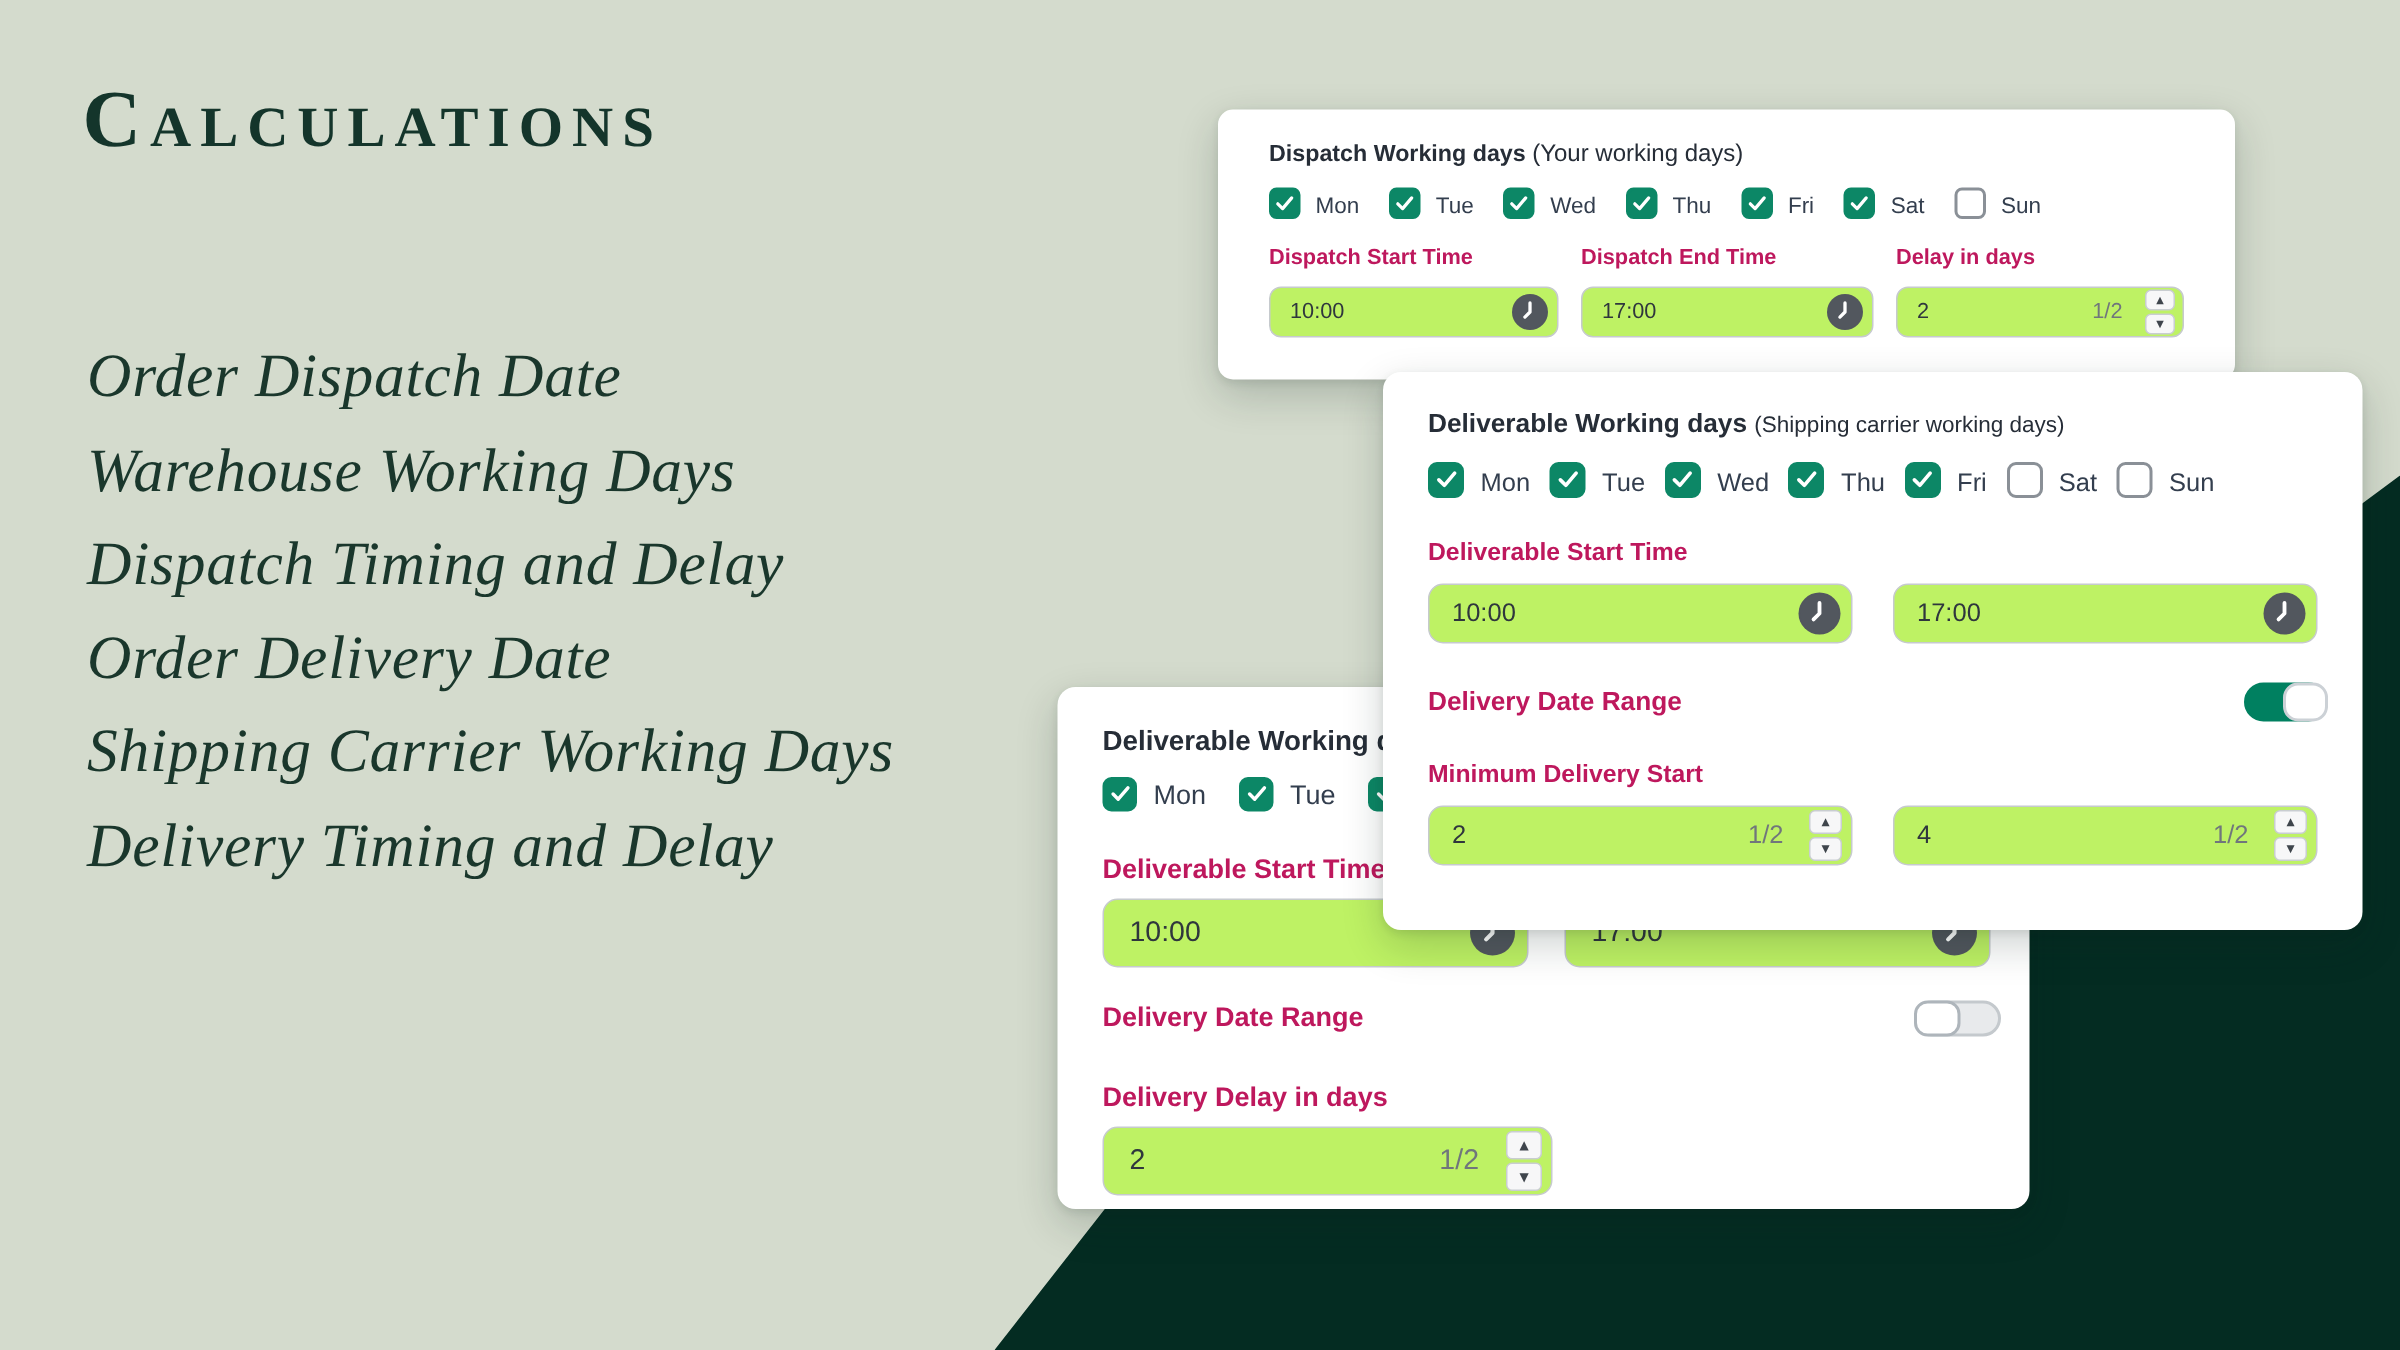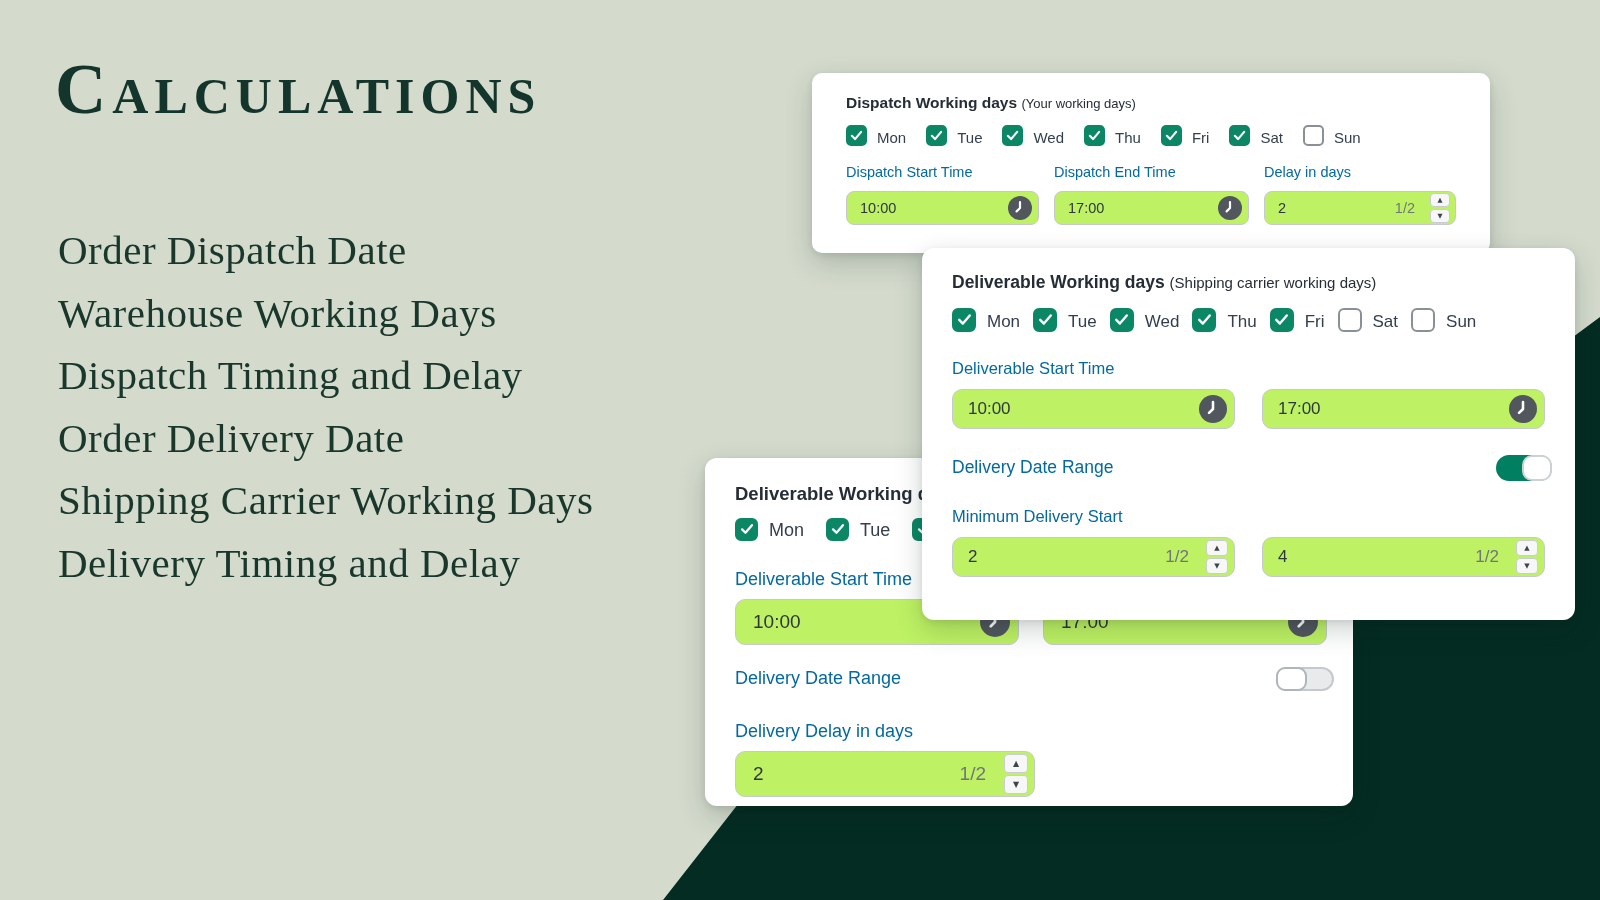--- a/index.html
+++ b/index.html
@@ -4,57 +4,57 @@
 <style>
   html,body{margin:0;padding:0;background:#d4dbcd;}
   .stage{position:relative;width:1600px;height:900px;background:#d4dbcd;overflow:hidden;
          font-family:"Liberation Sans",sans-serif;}
   .dark-tri{position:absolute;inset:0;background:#042c22;
     clip-path:polygon(663px 900px,760px 776px,1520px 400px,1573px 337px,1600px 317px,1600px 900px);}
 
   
   .page-title{position:absolute;left:55px;top:50px;margin:0;
     font-family:"Liberation Serif",serif;font-variant:small-caps;font-weight:700;
-    font-size:71px;letter-spacing:6px;color:#14352b;line-height:1.1;}
-  .feature-list{position:absolute;left:58px;top:219px;}
+    font-size:54px;letter-spacing:6px;color:#14352b;line-height:1.1;}
+  .feature-list{position:absolute;left:58px;top:219px;font-style:italic;}
   .feature-item{font-family:"Liberation Serif",serif;font-size:41px;line-height:62.5px;
     color:#1a372c;letter-spacing:0.5px;white-space:nowrap;}
 
   
   .card{position:absolute;background:#fff;box-shadow:0 10px 28px rgba(15,35,28,.20),0 2px 6px rgba(15,35,28,.10);box-sizing:border-box;}
   .card-title{font-weight:700;color:#262d37;white-space:nowrap;}
   .card-title .note{font-weight:400;}
   .days-row{display:flex;align-items:center;white-space:nowrap;}
   .day-group{display:flex;align-items:flex-end;}
   .cb{box-sizing:border-box;background:#fff;border:2px solid #8a9097;display:inline-flex;
       align-items:center;justify-content:center;flex:none;}
   .cb.checked{background:#0c8766;border-color:#0c8766;}
   .cb svg{display:none;}
   .cb.checked svg{display:block;}
   .day-label{color:#333e4e;}
-  .field-label{font-weight:400;color:#0369a1;white-space:nowrap;}
+  .field-label{font-weight:700;color:#be185d;white-space:nowrap;}
   .tinput,.ninput{position:relative;box-sizing:border-box;background:#bef264;border:1px solid #c6cace;
     display:flex;align-items:center;}
   .tval,.nval{color:#2f363d;}
   .nsuffix{position:absolute;color:#70767c;}
   .clock{position:absolute;border-radius:50%;background:#52575e;display:flex;align-items:center;justify-content:center;}
   .clock svg{width:100%;height:100%;}
   .spin{position:absolute;display:flex;flex-direction:column;gap:2px;top:50%;transform:translateY(-50%);}
   .spin .sbtn{box-sizing:border-box;background:#f7f7f8;border:1px solid #c9cdd1;border-radius:4px;
     display:flex;align-items:center;justify-content:center;color:#3f454c;
     font-family:"DejaVu Sans",sans-serif;padding:0;line-height:1;}
   .toggle{position:absolute;box-sizing:border-box;border-radius:14px;background:#e8eaec;border:2px solid #c4c9cd;}
   .toggle .knob{position:absolute;left:-2px;top:-2px;background:#fff;border:2px solid #aeb5bb;box-sizing:border-box;}
   .toggle.on{background:#008060;border-color:#008060;}
   .toggle.on .knob{left:auto;right:-2px;border-color:#ccd1d6;}
 
   
   #card-dispatch{left:812px;top:73px;width:678px;height:180px;border-radius:10px;padding:21px 34px;z-index:2;}
   #card-dispatch .card-title{font-size:15.5px;}
-  #card-dispatch .card-title .note{font-size:13px;}
+  #card-dispatch .card-title .note{font-size:16px;}
   #card-dispatch .days-row{margin-top:11px;height:24px;}
   #card-dispatch .day-group{margin-right:20px;}
   #card-dispatch .cb{width:21px;height:21px;border-radius:5px;}
   #card-dispatch .day-label{font-size:15px;margin-left:10px;}
   #card-dispatch .fields{display:grid;grid-template-columns:193px 195px 192px;column-gap:15px;margin-top:17px;}
   #card-dispatch .field-label{font-size:14.5px;height:18px;}
   #card-dispatch .tinput,#card-dispatch .ninput{height:34px;margin-top:9px;border-radius:8px;padding-left:13px;}
   #card-dispatch .tval,#card-dispatch .nval{font-size:14.5px;}
   #card-dispatch .clock{width:24px;height:24px;right:6px;}
   #card-dispatch .nsuffix{font-size:14.5px;right:40px;}

